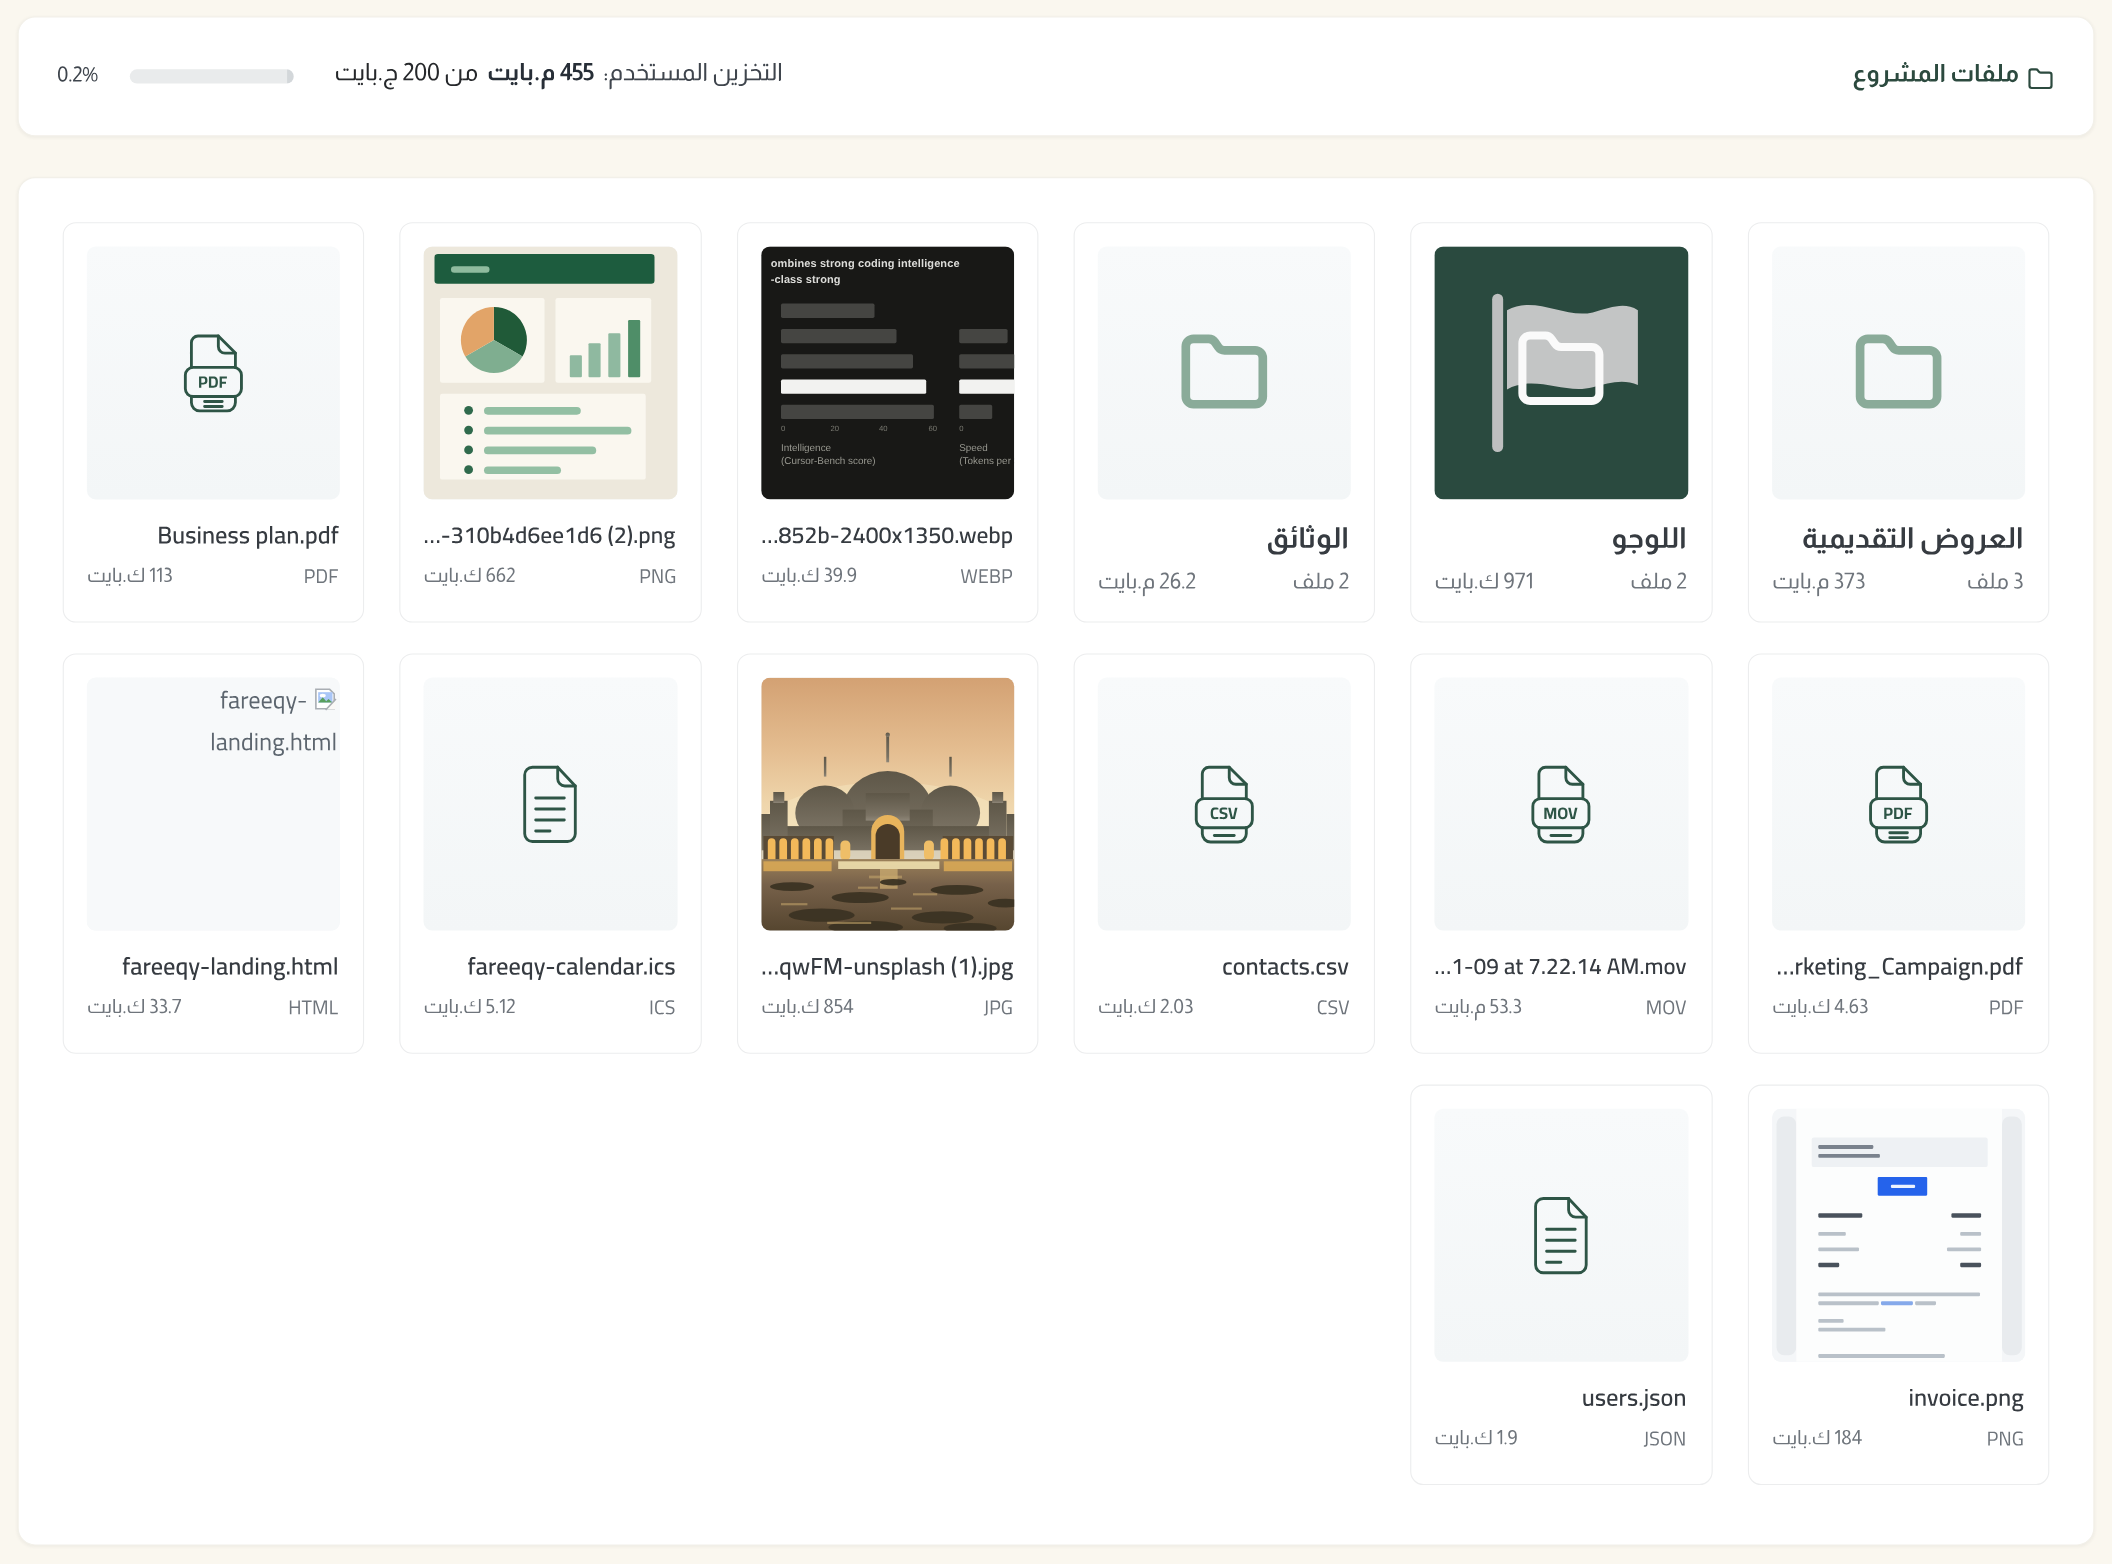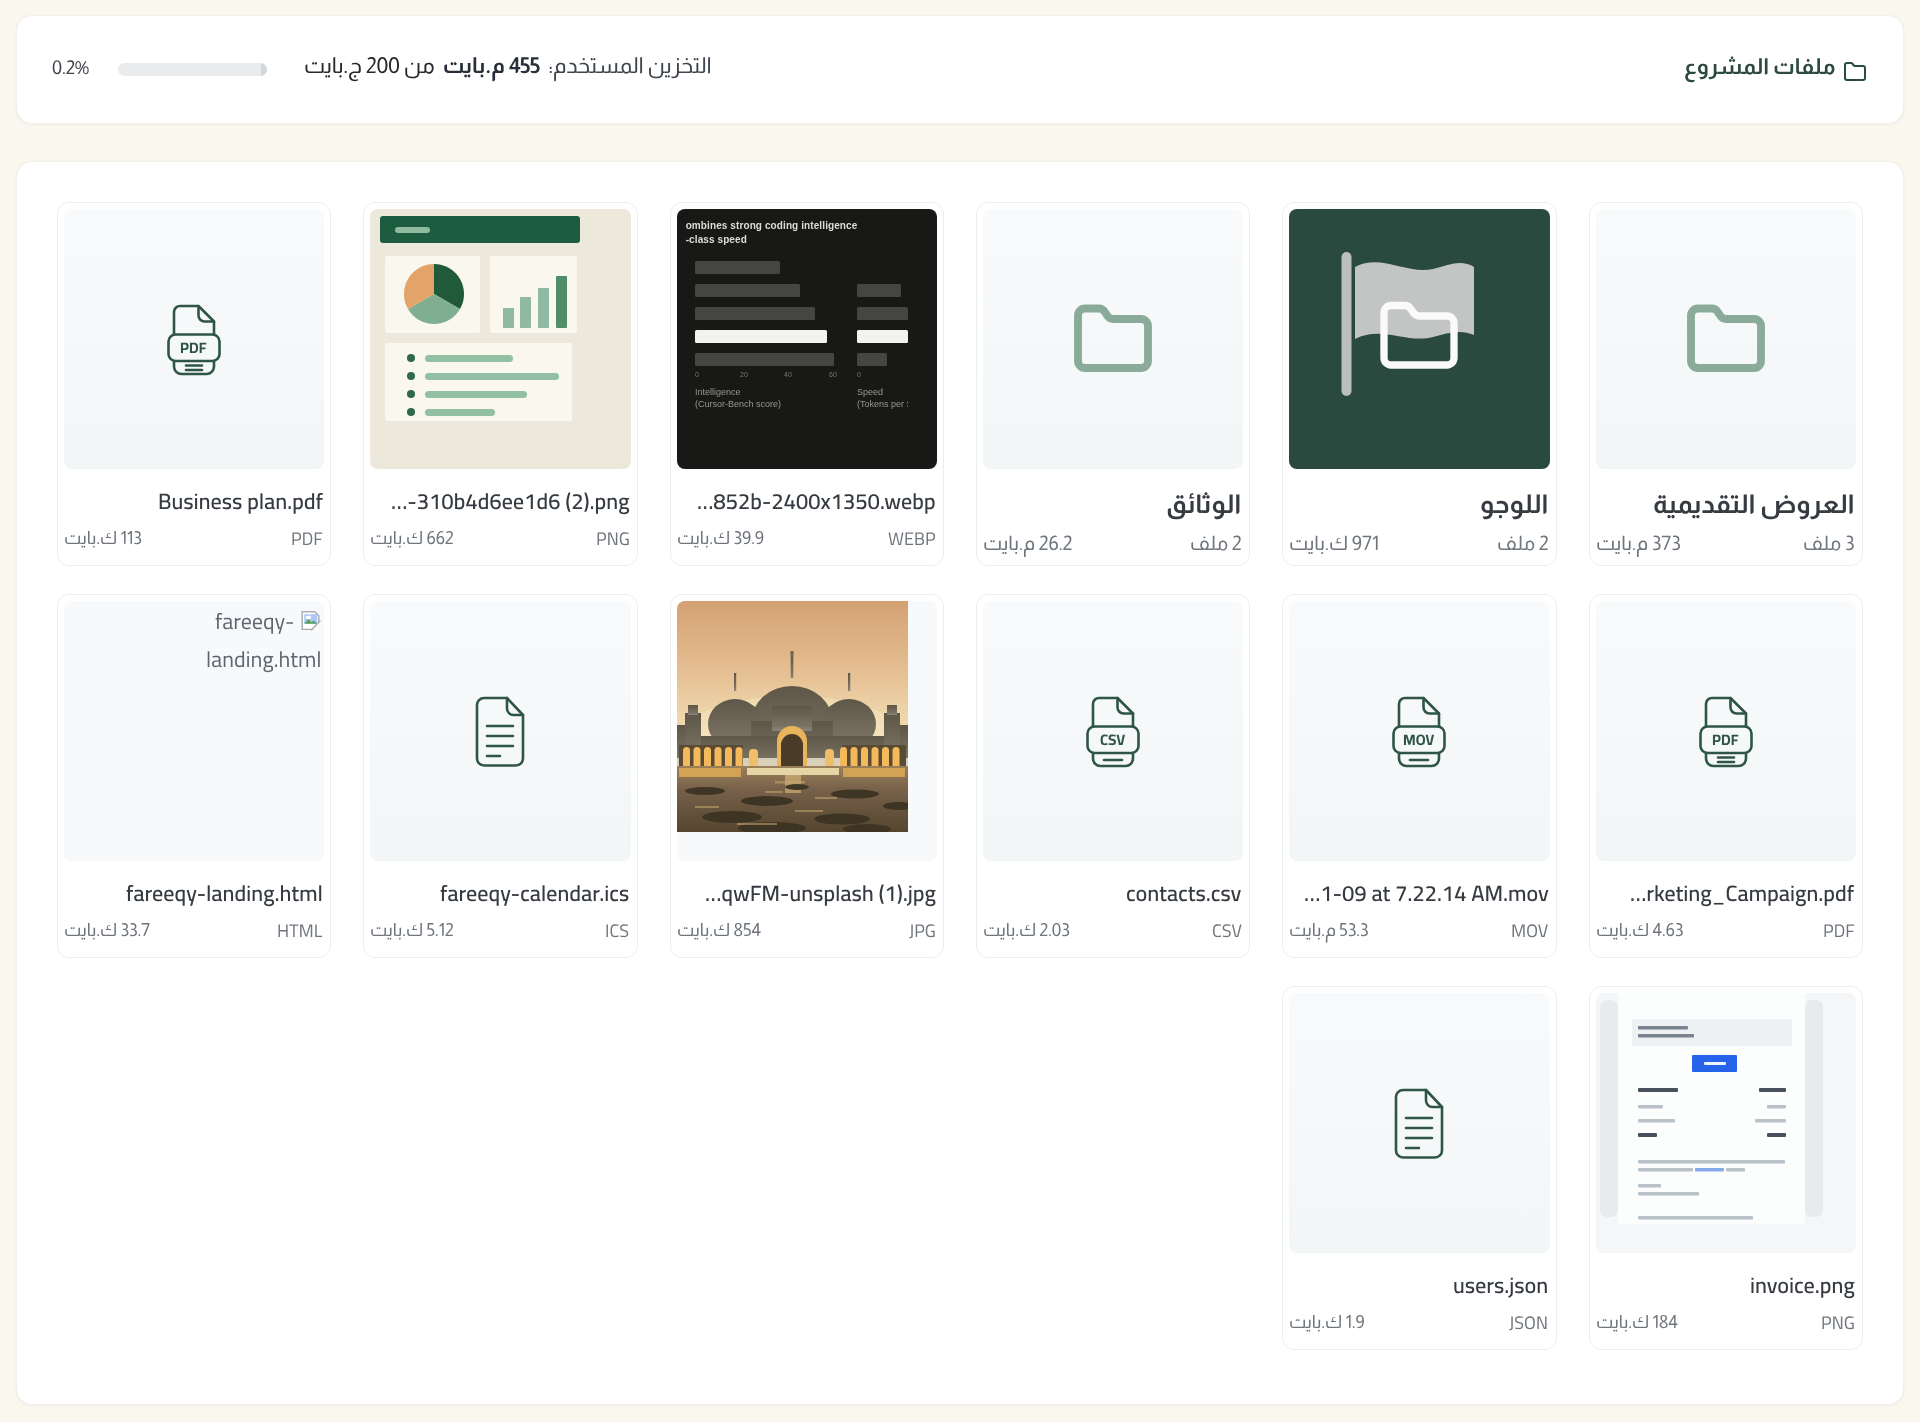--- a/index.html
+++ b/index.html
@@ -1,19 +1,19 @@
 <!DOCTYPE html>
 <html><head><meta charset="utf-8"><style>
 *{box-sizing:border-box;margin:0;padding:0}
 html,body{width:1920px;height:1422px;background:#FAF7EF;font-family:"Liberation Sans",sans-serif;position:relative}
 svg.tx{display:block}
 .topbar{position:absolute;left:16px;top:15px;width:1888px;height:109px;background:#fff;border:1px solid #F2F0E9;border-radius:16px;box-shadow:0 1px 3px rgba(40,40,30,.05)}
 .main{position:absolute;left:16px;top:161px;width:1888px;height:1244px;background:#fff;border:1px solid #F2F0E9;border-radius:16px;box-shadow:0 1px 3px rgba(40,40,30,.05);padding:40px}
 .grid{display:grid;grid-template-columns:repeat(6,minmax(0,1fr));column-gap:32px;row-gap:28px}
-.card{background:#fff;border:1px solid #ECEDEE;border-radius:12px;padding:6px;height:364px}
+.card{background:#fff;border:1px solid #ECEDEE;border-radius:12px;padding:21px;height:364px}
 .thumb{aspect-ratio:1/1;background:linear-gradient(#F8FAFB,#F3F6F7);border-radius:8px;position:relative;overflow:hidden}
 .cc{position:absolute;left:50%;top:calc(50% + 3px);transform:translate(-50%,-50%)}
 .art{position:absolute;inset:0;background:#F7F9FA}
 .title{margin-top:16px;height:32px;display:flex;justify-content:flex-end}
 .titlef{margin-top:17px;height:36px;display:flex;justify-content:flex-end}
 .title3{margin-top:16px;height:32px;display:flex;justify-content:flex-end}
 .meta{margin-top:8px;height:27px;display:flex;justify-content:space-between;align-items:center}
 .metaf{margin-top:7px;height:28px;display:flex;justify-content:space-between;align-items:center}
 .bicon{position:relative}
 .btxt{position:absolute;display:flex;justify-content:center}
@@ -871,21 +871,21 @@
           </svg>
           <svg class="tx" width="35" height="27" viewBox="0 1800 26.25 20.25" style="fill:#6F757C;">
             <use href="#glyph-7-3" x="0.0" y="1814.999924"></use>
             <use href="#glyph-7-4" x="7.991947" y="1814.999924"></use>
             <use href="#glyph-7-5" x="17.131393" y="1814.999924"></use>
           </svg>
         </div>
       </div>
       <div class="card" style="">
         <div class="thumb">
-          <div class="art" style="background:#181816"><div class="wtxt" style="top:11px">ombines strong coding intelligence</div><div class="wtxt" style="top:25px">-class speed</div><svg width="231" height="231" viewBox="0 0 231 231">
+          <div class="art" style="background:#181816"><div class="wtxt" style="top:11px">ombines strong coding intelligence</div><div class="wtxt" style="top:25px">-class strong</div><svg width="231" height="231" viewBox="0 0 231 231">
               <rect x="18" y="52" width="85" height="13" rx="1.5" fill="#454542"></rect>
               <rect x="18" y="75" width="105" height="13" rx="1.5" fill="#454542"></rect>
               <rect x="180" y="75" width="44" height="13" rx="1.5" fill="#454542"></rect>
               <rect x="18" y="98" width="120" height="13" rx="1.5" fill="#454542"></rect>
               <rect x="180" y="98" width="51" height="13" rx="1.5" fill="#454542"></rect>
               <rect x="18" y="121" width="132" height="13" rx="1.5" fill="#F2F2F0"></rect>
               <rect x="180" y="121" width="51" height="13" rx="1.5" fill="#F2F2F0"></rect>
               <rect x="18" y="144" width="139" height="13" rx="1.5" fill="#454542"></rect>
               <rect x="180" y="144" width="30" height="13" rx="1.5" fill="#454542"></rect>
               <g fill="#77776F" font-family="Liberation Sans" font-size="7">

